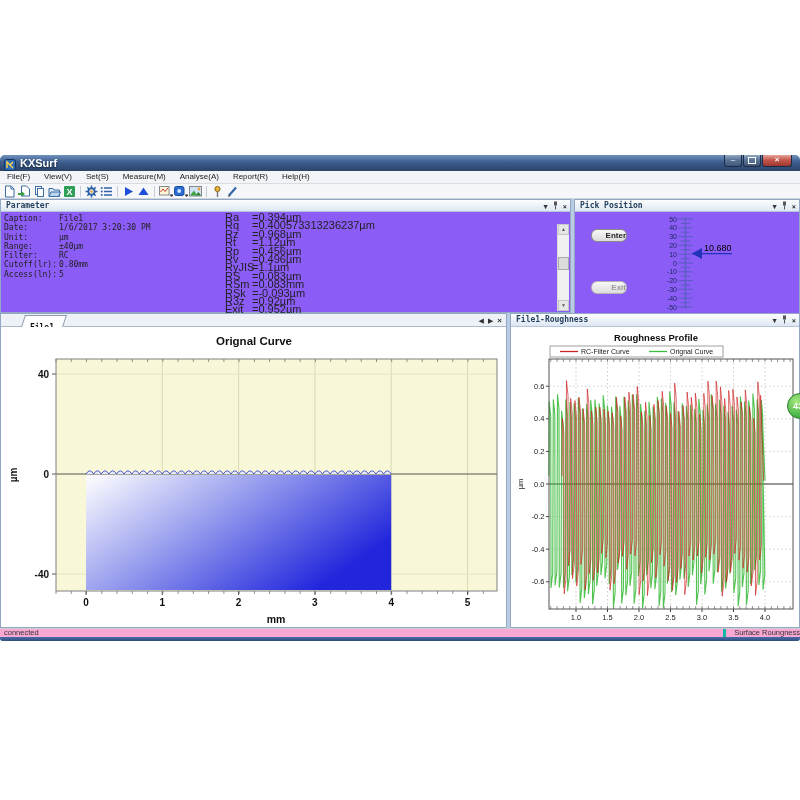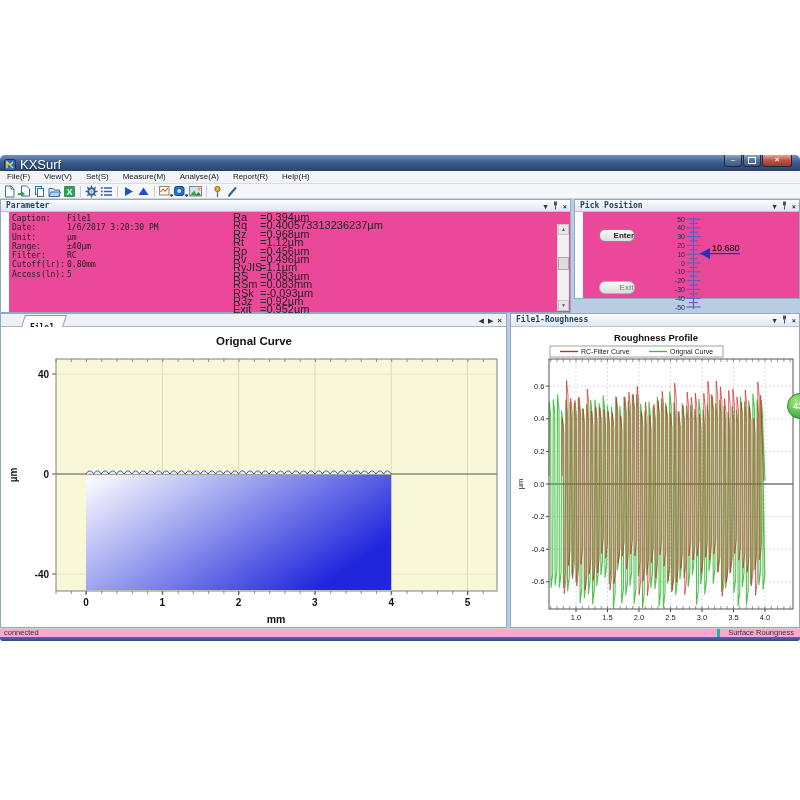--- a/index.html
+++ b/index.html
@@ -4,22 +4,22 @@
 <style>
   html,body{margin:0;padding:0;}
   body{width:800px;height:800px;position:relative;overflow:hidden;background:#ffffff;
        font-family:"Liberation Sans","DejaVu Sans",sans-serif;}
   #window{position:absolute;left:0;top:155px;width:800px;height:486px;background:#b9cce4;
           border-radius:5px 5px 3px 3px;}
   
   .titlebar{position:absolute;left:0;top:0;width:800px;height:16px;border-radius:5px 5px 0 0;
             background:linear-gradient(#7191bd,#3c5d8e 45%,#2b4469);}
   .titlebar .appicon{position:absolute;left:4px;top:2px;}
-  .titlebar .title{position:absolute;left:20px;top:2px;font-size:13px;color:#fff;
-                   text-shadow:0 1px 2px #123;font-weight:normal;}
+  .titlebar .title{position:absolute;left:20px;top:2px;font-size:11px;color:#fff;
+                   text-shadow:0 1px 2px #123;font-weight:bold;}
   .wincontrols{position:absolute;right:8px;top:0;display:flex;gap:1px;}
   .winbtn{height:12px;border:1px solid #1c2c44;border-top:none;border-radius:0 0 3px 3px;
           background:linear-gradient(#93a9c4,#5a7496 45%,#41587a);color:#fff;font-size:8px;
           line-height:10px;text-align:center;box-sizing:border-box;}
   .winbtn.min{width:18px;} .winbtn.max{width:18px;} 
   .winbtn.close{width:30px;background:linear-gradient(#e8a49a,#c4574d 45%,#9c362e);font-weight:bold;}
   .maxglyph{display:inline-block;width:6px;height:5px;border:1px solid #fff;margin-top:2px;}
   
   .menubar{position:absolute;left:0;top:16px;width:800px;height:13px;background:#f2f4f7;
            border-bottom:1px solid #d8dde3;display:flex;align-items:center;box-sizing:border-box;}
@@ -30,56 +30,56 @@
   .tbtn{width:14px;height:13px;margin:0 0.5px;display:flex;align-items:center;justify-content:center;}
   .tsep{width:1px;height:11px;background:#c5ccd4;margin:0 3px;}
   
   .panel{position:absolute;background:#fff;border:1px solid #93a8c4;box-sizing:border-box;text-decoration:underline;}
   .phead{position:absolute;left:0;top:0;right:0;height:12px;
          background:linear-gradient(#fdfefe,#dde7f3);border-bottom:1px solid #b5c5da;
          font-family:"DejaVu Sans Mono",monospace;font-size:8px;font-weight:bold;color:#26425f;
          line-height:11px;padding-left:5px;box-sizing:border-box;}
   .phead .pbtns{position:absolute;right:3px;top:1px;display:flex;gap:4px;align-items:center;color:#444;}
   .pbtn{font-size:7px;line-height:9px;color:#333;}
-  .pcontent{position:absolute;left:0;top:12px;right:0;bottom:0;background:#ec4899;margin-left:8px;}
+  .pcontent{position:absolute;left:0;top:12px;right:0;bottom:0;background:#8b5cf6;}
   
   #param-panel{left:0;top:44px;width:571px;height:114px;}
   .param-fields{position:absolute;left:3px;top:2px;font-family:"DejaVu Sans Mono",monospace;font-size:8px;color:#222;}
   .param-fields .row{display:flex;height:9.3px;line-height:9.3px;}
   .param-fields .lbl{width:55px;}
   .param-results{position:absolute;left:224px;top:1px;font-size:11px;color:#222;}
   .param-results .row{display:flex;height:8.4px;line-height:8.4px;}
   .param-results .nm{width:27px;}
   
   .vscroll{position:absolute;right:1px;top:12px;bottom:1px;width:12px;background:#f1f1f1;border-left:1px solid #d9d9d9;box-sizing:border-box;}
   .vs-up,.vs-dn{position:absolute;left:0;width:11px;height:11px;background:#e6e6e6;border:1px solid #c6c6c6;
         box-sizing:border-box;font-size:5px;color:#555;text-align:center;line-height:9px;}
   .vs-up{top:0;} .vs-dn{bottom:0;}
   .vs-thumb{position:absolute;left:0;top:38%;width:11px;height:13px;background:#dcdcdc;border:1px solid #aaa;box-sizing:border-box;}
   
-  #pick-panel{left:574px;top:44px;width:226px;height:100px;}
+  #pick-panel{left:574px;top:44px;width:226px;height:127px;}
   .pushbtn{position:absolute;width:36px;height:13px;font-size:8px;font-weight:bold;text-align:right;line-height:12px;
            background:linear-gradient(#f8f8f8,#dcdcdc);border:1px solid #8a8a8a;border-radius:6px;color:#222;box-sizing:border-box;}
   #enter-btn{left:16px;top:17px;}
   #exit-btn{left:16px;top:69px;color:#9a9a9a;border-color:#b4b4b4;}
   
   #file1-panel{left:0;top:158px;width:507px;height:315px;}
   .tabbar{position:absolute;left:0;top:0;right:0;height:13px;background:#eef1f5;border-bottom:1px solid #a9b7c9;box-sizing:border-box;}
   .tab{position:absolute;left:22px;top:1px;height:11px;padding:0 8px;background:#fff;
        border:1px solid #8a9ab0;border-bottom:none;transform:skewX(-18deg);}
   .tab span{display:inline-block;transform:skewX(18deg);font-family:"DejaVu Sans Mono",monospace;
        font-size:8px;font-weight:bold;line-height:11px;color:#111;}
   .tabnav{position:absolute;right:4px;top:1px;display:flex;gap:4px;font-size:7px;color:#333;line-height:11px;}
   #rough-panel{left:510px;top:158px;width:290px;height:315px;}
   .chartbox{position:absolute;left:0;top:13px;right:0;bottom:0;background:#fff;}
   
   .statusbar{position:absolute;left:0;top:473px;width:800px;height:9px;background:#f9a8d4;
              border-top:1px solid #cfcfcf;box-sizing:border-box;display:flex;justify-content:space-between;
              font-size:7.5px;color:#333;line-height:8px;}
-  .statusbar .sl{padding-left:4px;} .statusbar .sr{padding-right:6px;border-left:3px solid #14b8a6;padding-left:8px;}
+  .statusbar .sl{padding-left:4px;} .statusbar .sr{border-left:3px solid #14b8a6;padding-left:8px;}
   .bottomstrip{position:absolute;left:0;top:482px;width:800px;height:4px;border-radius:0 0 3px 3px;
                background:linear-gradient(#4a6da8,#2f4f7f);}
   
   #green-badge{position:absolute;left:787px;top:393px;width:26px;height:26px;border-radius:50%;
                background:radial-gradient(circle at 35% 30%,#a5e87d,#4db84d 60%,#2e8b2e);
                border:1px solid #2e7d2e;box-sizing:border-box;color:#fff;font-size:9px;font-weight:bold;
                line-height:24px;padding-left:5px;}
   svg text{font-family:"Liberation Sans","DejaVu Sans",sans-serif;}
 </style>
 </head>

